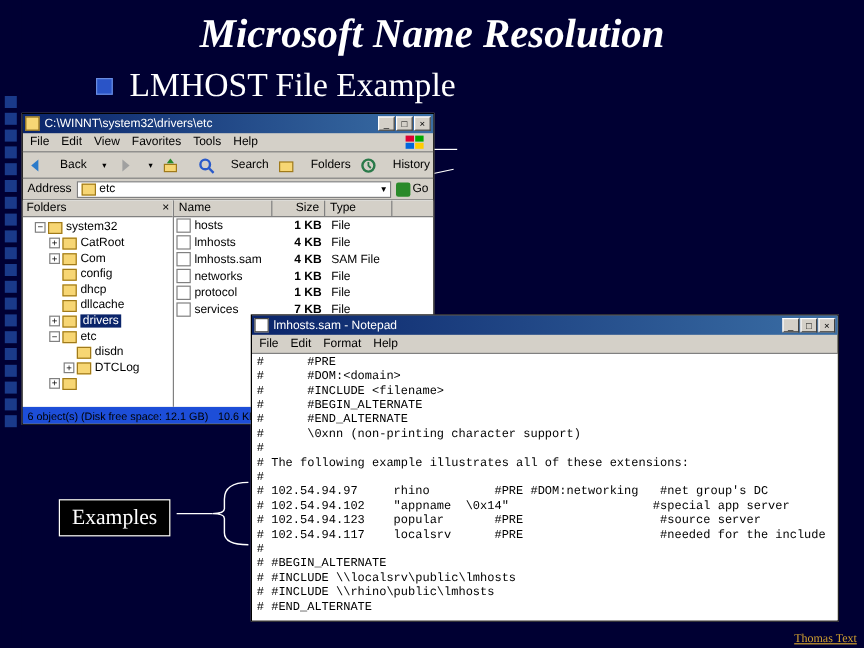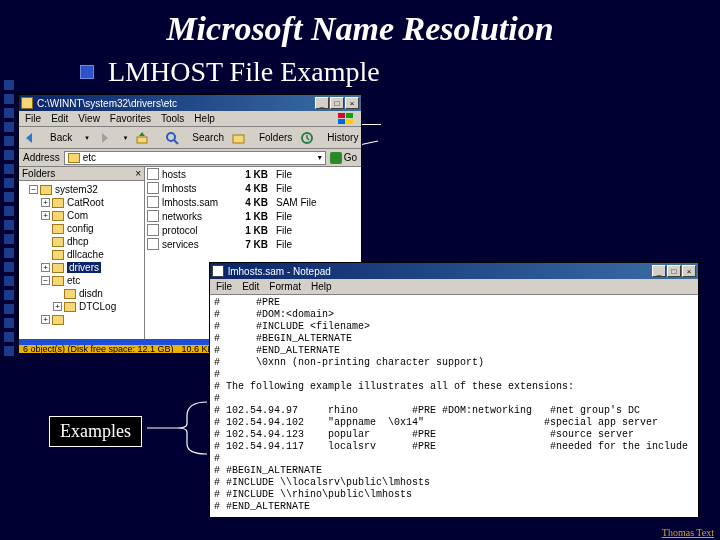--- a/index.html
+++ b/index.html
@@ -62,21 +62,21 @@
   .tree .exp { width:9px; height:9px; border:1px solid #808080; background:#fff; display:inline-flex; align-items:center; justify-content:center; font-size:8px; line-height:8px; margin-right:2px; color:#000;}
   .tree .fic { width:12px; height:10px; background:#f7d674; border:1px solid #a07a1a; margin-right:3px;}
   .tree .lbl.sel { background:#0a246a; color:#fff; padding:0 2px;}
   .filelist { flex:1; background:#fff; overflow:hidden;}
   .fl-hdr { display:flex; background:#d4d0c8; border-bottom:1px solid #808080; font-size:10px;}
   .fl-hdr div { border-right:1px solid #808080; padding:1px 4px;}
   .col-name { width:82px;} .col-size{width:44px; text-align:right;} .col-type{width:56px;}
   .fl-row { display:flex; font-size:10px; height:14px; align-items:center;}
   .fl-row .fic2 { width:12px; height:12px; margin:0 3px 0 2px; background:#fff; border:1px solid #808080;}
   .fl-row .nm { width:66px;} .fl-row .sz{width:44px; text-align:right; padding-right:4px;font-weight:bold;} .fl-row .ty{width:56px; padding-left:4px;}
-  .status { height:14px; border-top:6px solid #1d4ed8; display:flex; align-items:center; font-size:9px; padding:0 4px; gap:8px; background:#eab308;}
+  .status { height:14px; border-top:2px solid #1d4ed8; display:flex; align-items:center; font-size:9px; padding:0 4px; gap:8px; background:#1d4ed8;}
   
   .np-body { background:#fff; font-family:"Courier New",monospace; font-size:10px; line-height:12px; white-space:pre; padding:2px 4px; height:calc(100% - 16px - 16px); overflow:hidden; color:#000;}
   .footer { position:absolute; right:6px; bottom:2px; color:#d0a030; font-size:10px; font-family:"Times New Roman",serif; text-decoration:underline;}
   .pointer-line { position:absolute; background:#fff; height:1px;}
   svg { display:block; }
 </style>
 </head>
 <body>
 <div class="slide">
 
@@ -252,20 +252,25 @@
               <span>DTCLog</span>
             </div>
           <div class="node" style="padding-left:20px">
               <span class="exp">+</span>
               <span class="fic"></span>
               <span> </span>
             </div>
         </div>
       </div>
       <div class="filelist">
+        <div class="fl-hdr">
+          <div class="col-name">Name</div>
+          <div class="col-size">Size</div>
+          <div class="col-type">Type</div>
+        </div>
         <div class="fl-row">
             <div class="fic2"></div>
             <div class="nm">hosts</div>
             <div class="sz">1 KB</div>
             <div class="ty">File</div>
           </div>
         <div class="fl-row">
             <div class="fic2"></div>
             <div class="nm">lmhosts</div>
             <div class="sz">4 KB</div>

